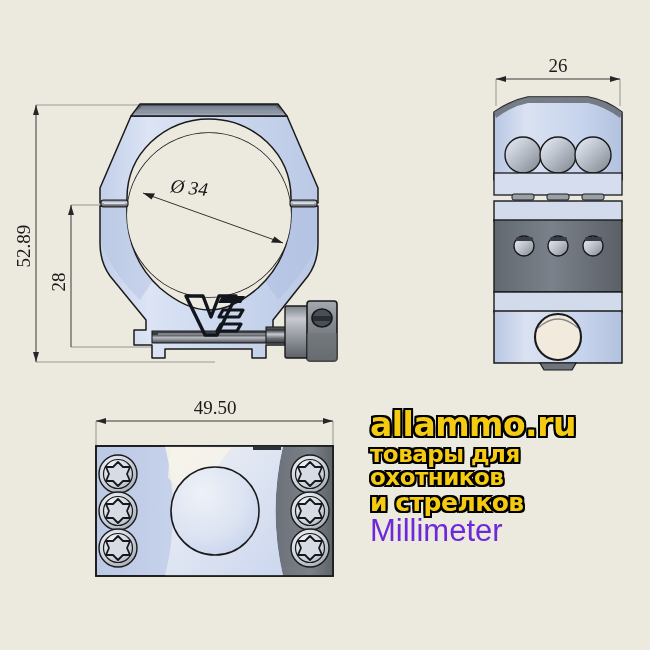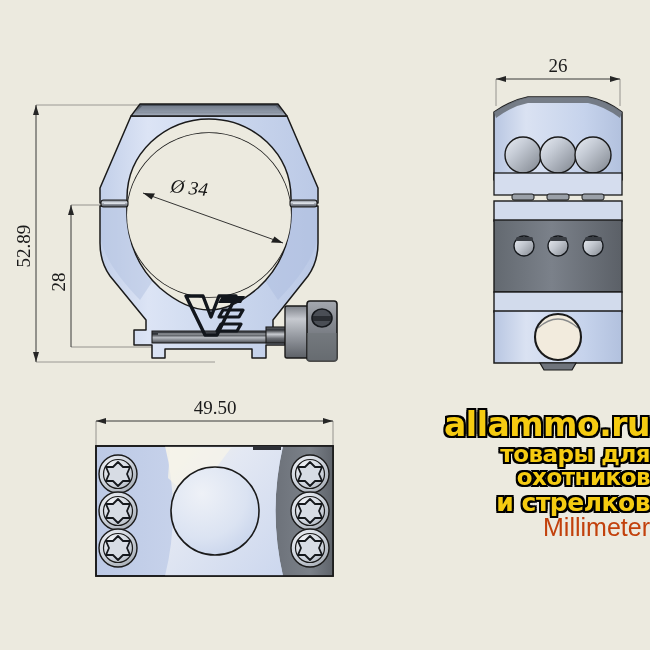--- a/index.html
+++ b/index.html
@@ -23,42 +23,42 @@
     font-style:italic;
     font-size:19px;
     fill:#141414;
   }
 
   
   #watermark{
     position:absolute;
     left:370px; top:408px;
     width:280px;
-    text-align:right;
+    text-align:left;
     pointer-events:none;
   }
   .wm-line{
     font-family:"DejaVu Sans", sans-serif;
     font-weight:bold;
     color:#f5cb11;
     line-height:1.0;
     letter-spacing:-0.5px;
     text-shadow:
       -2px -2px 0 #000, 2px -2px 0 #000,
       -2px  2px 0 #000, 2px  2px 0 #000,
        0px -2px 0 #000, 0px  2px 0 #000,
       -2px  0px 0 #000, 2px  0px 0 #000;
   }
   #wm-brand{ font-size:33px; }
   #wm-sub1{ font-size:23px; margin-top:2px; }
   #wm-sub2{ font-size:25px; margin-top:1px; }
   #wm-units{
     font-family:"Liberation Sans", sans-serif;
-    font-size:25px;
-    color:#c2410c;
+    font-size:31px;
+    color:#6d28d9;
     margin-top:-2px;
     letter-spacing:0px;
   }
 </style>
 </head>
 <body style="background: rgb(236, 234, 223);">
 
 <div id="stage">
 
   <svg class="view" viewBox="0 0 650 650">

